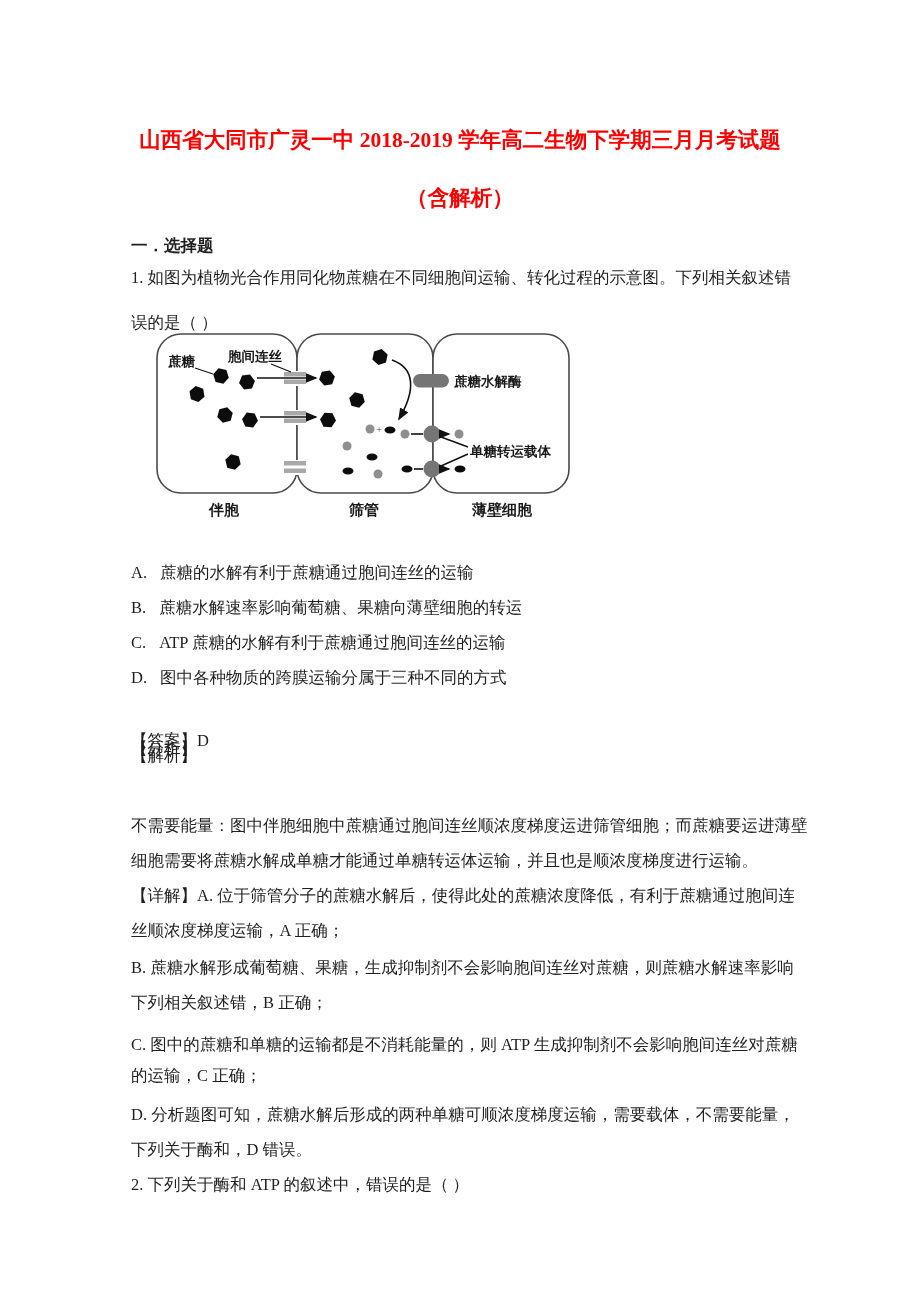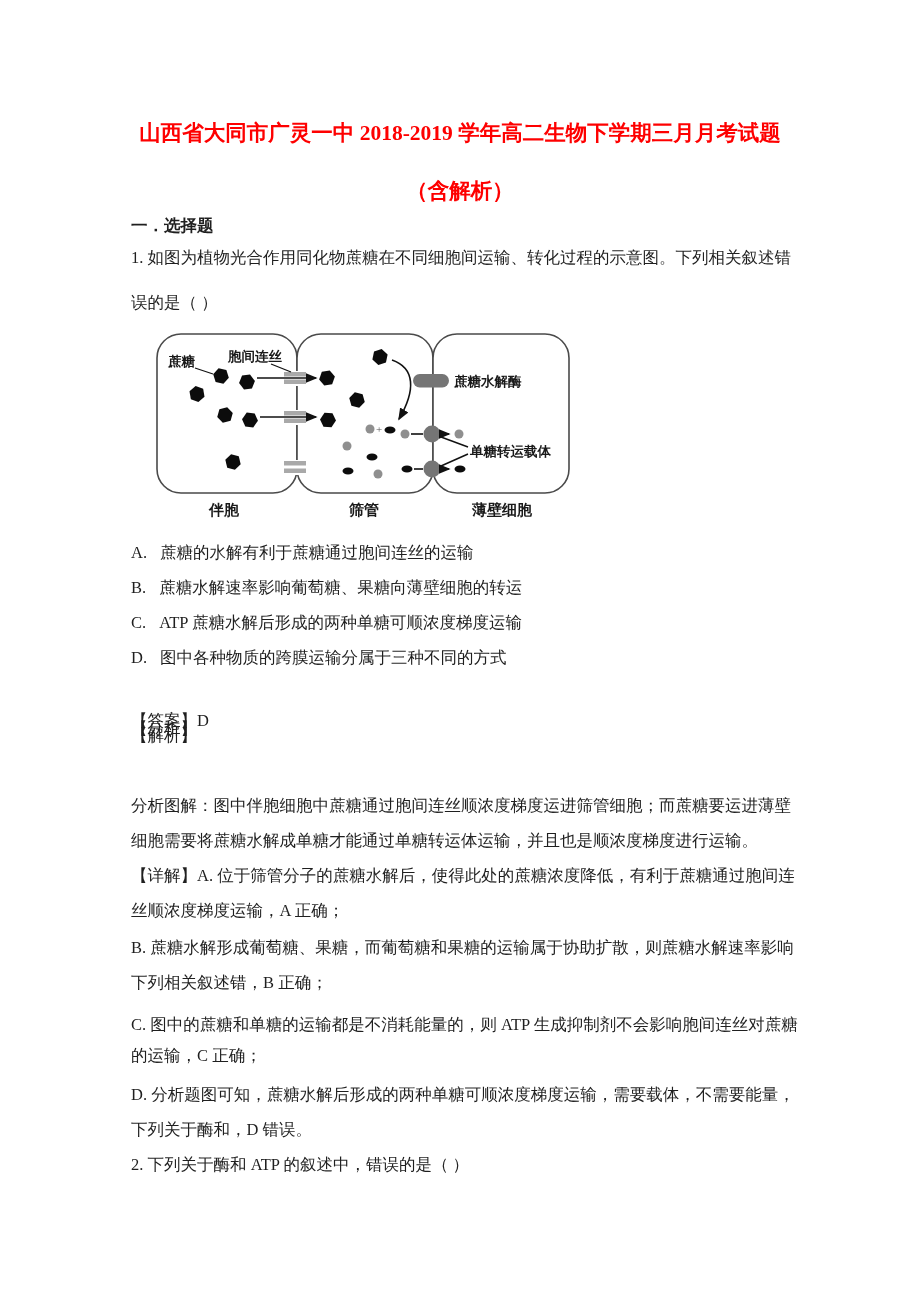--- a/index.html
+++ b/index.html
@@ -6,25 +6,25 @@
   body {
     width:920px; height:1302px; position:relative;
     background:#ffffff; overflow:hidden;
     font-family:"Liberation Serif","DejaVu Sans",serif;
     color:#1f1f1f;
   }
   .abs { position:absolute; }
   .title-line {
     left:0; width:920px; text-align:center;
     font-weight:bold; font-size:21.5px; line-height:30px;
-    color:#fe0000; white-space:nowrap;
+    color:#fe0000; white-space:nowrap;margin-top:7px;
   }
   .line {
     left:131px; white-space:nowrap;
-    font-size:16.5px; line-height:24px;
+    font-size:16.5px; line-height:24px;margin-top:20px;
   }
   .bold { font-weight:bold; }
   .opt-label { display:inline-block; margin-right:13px; }
   #diagram { left:143px; top:328px; width:460px; height:200px; }
   #diagram svg { display:block; }
   .dg-label { font-size:13.5px; font-weight:bold; fill:#1a1a1a; }
   .dg-cellname { font-size:15px; font-weight:bold; fill:#1a1a1a; }
 </style>
 </head>
 <body>
@@ -129,36 +129,36 @@
   </svg>
 </div>
 
 <div class="abs line" style="top:541px">
   <span class="opt-label">A.</span><span>蔗糖的水解有利于蔗糖通过胞间连丝的运输</span>
 </div>
 <div class="abs line" style="top:576px">
   <span class="opt-label">B.</span><span>蔗糖水解速率影响葡萄糖、果糖向薄壁细胞的转运</span>
 </div>
 <div class="abs line" style="top:611px">
-  <span class="opt-label">C.</span><span>ATP 蔗糖水解后形成的两种单糖可顺浓度梯度运输</span>
+  <span class="opt-label">C.</span><span>ATP 蔗糖的水解有利于蔗糖通过胞间连丝的运输</span>
 </div>
 <div class="abs line" style="top:646px">
   <span class="opt-label">D.</span><span>图中各种物质的跨膜运输分属于三种不同的方式</span>
 </div>
 
 <div class="abs line" style="top:709px">
   <span>【答案】</span><span>D</span>
 </div>
 <div class="abs line" style="top:724px">【解析】</div>
 <div class="abs line" style="top:717px">【分析】</div>
-<div class="abs line" style="top:794px">分析图解：图中伴胞细胞中蔗糖通过胞间连丝顺浓度梯度运进筛管细胞；而蔗糖要运进薄壁</div>
+<div class="abs line" style="top:794px">不需要能量：图中伴胞细胞中蔗糖通过胞间连丝顺浓度梯度运进筛管细胞；而蔗糖要运进薄壁</div>
 <div class="abs line" style="top:829px">细胞需要将蔗糖水解成单糖才能通过单糖转运体运输，并且也是顺浓度梯度进行运输。</div>
 
 <div class="abs line" style="top:864px">【详解】A. 位于筛管分子的蔗糖水解后，使得此处的蔗糖浓度降低，有利于蔗糖通过胞间连</div>
 <div class="abs line" style="top:899px">丝顺浓度梯度运输，A 正确；</div>
-<div class="abs line" style="top:936px">B. 蔗糖水解形成葡萄糖、果糖，而葡萄糖和果糖的运输属于协助扩散，则蔗糖水解速率影响</div>
+<div class="abs line" style="top:936px">B. 蔗糖水解形成葡萄糖、果糖，生成抑制剂不会影响胞间连丝对蔗糖，则蔗糖水解速率影响</div>
 <div class="abs line" style="top:971px">下列相关叙述错，B 正确；</div>
 <div class="abs line" style="top:1013px">C. 图中的蔗糖和单糖的运输都是不消耗能量的，则 ATP 生成抑制剂不会影响胞间连丝对蔗糖</div>
 <div class="abs line" style="top:1044px">的运输，C 正确；</div>
 <div class="abs line" style="top:1083px">D. 分析题图可知，蔗糖水解后形成的两种单糖可顺浓度梯度运输，需要载体，不需要能量，</div>
 <div class="abs line" style="top:1118px">下列关于酶和，D 错误。</div>
 
 <div class="abs line" style="top:1153px">2. 下列关于酶和 ATP 的叙述中，错误的是（     ）</div>
 
 </body></html>

